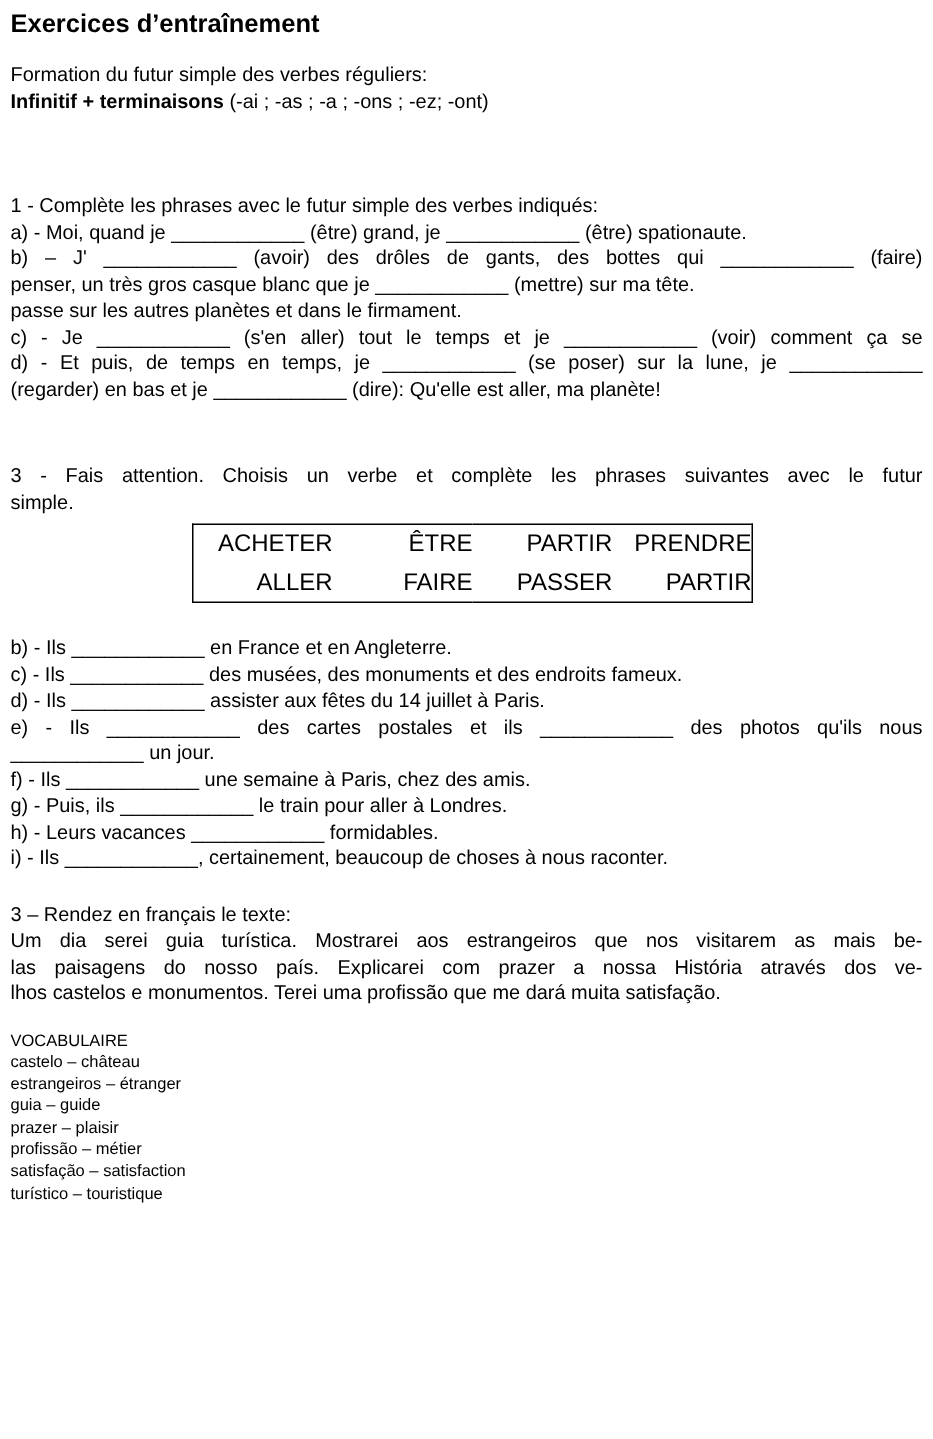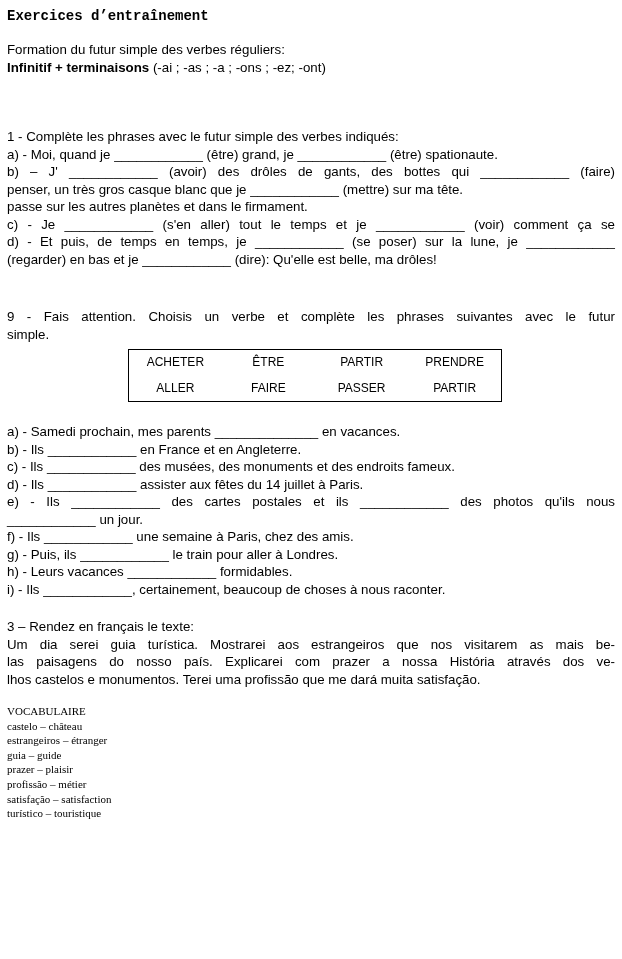--- a/index.html
+++ b/index.html
@@ -10,52 +10,50 @@
     height: 959px;
     background: #ffffff;
     color: #000000;
     font-family: "Liberation Sans", "DejaVu Sans", sans-serif;
     font-size: 13.3px;
     line-height: 17.5px;
     padding: 7px 7px 0 7px;
     overflow: hidden;
   }
   .doc-title {
-    font-size: 14px;
+    font-size: 17px;
     font-weight: bold;
     line-height: 18px;
-    font-family: Liberation Mono, monospace;
   }
   .intro { margin-top: 16px; }
   .bold { font-weight: bold; }
   .tline { white-space: pre-wrap; min-height: 17.5px; }
   .just { text-align: justify; text-align-last: justify; text-justify: inter-word; }
   .ex1 { margin-top: 52px; }
   .ex2-head { margin-top: 40px; }
   table.verbs {
     border-collapse: collapse;
     table-layout: fixed;
     width: 374px;
     margin: 6px 0 0 121px;
     border: 1px solid #000000;
   }
   table.verbs td {
-    text-align: center;
+    text-align: right;
     vertical-align: middle;
     height: 26px;
-    font-size: 12px;
+    font-size: 16px;
     padding: 0;
   }
   .ex2-lines { margin-top: 21px; }
   .ex3 { margin-top: 20px; }
   .vocab {
     margin-top: 16px;
     font-size: 11px;
     line-height: 14.6px;
-    font-family: Liberation Serif, serif;
   }
   .vocab .tline { min-height: 14.6px; }
 </style>
 </head>
 <body>
 
 <div class="page">
 
   <div class="doc-title">Exercices d’entraînement</div>
 
@@ -66,26 +64,26 @@
 
   <div class="ex1">
     <div class="tline">1 - Complète les phrases avec le futur simple des verbes indiqués:</div>
     <div>
         <div class="tline">a) - Moi, quand je ____________ (être) grand, je ____________ (être) spationaute.</div>
         <div class="tline just">b) – J' ____________ (avoir) des drôles de gants, des bottes qui ____________ (faire)</div>
         <div class="tline">penser, un très gros casque blanc que je ____________ (mettre) sur ma tête.</div>
         <div class="tline">passe sur les autres planètes et dans le firmament.</div>
         <div class="tline just">c) - Je ____________ (s'en aller) tout le temps et je ____________ (voir) comment ça se</div>
         <div class="tline just">d) - Et puis, de temps en temps, je ____________ (se poser) sur la lune, je ____________</div>
-        <div class="tline">(regarder) en bas et je ____________ (dire): Qu'elle est belle, ma drôles!</div>
+        <div class="tline">(regarder) en bas et je ____________ (dire): Qu'elle est aller, ma planète!</div>
       </div>
   </div>
 
   <div class="ex2-head">
-      <div class="tline just">9 - Fais attention. Choisis un verbe et complète les phrases suivantes avec le futur</div>
+      <div class="tline just">3 - Fais attention. Choisis un verbe et complète les phrases suivantes avec le futur</div>
       <div class="tline">simple.</div>
     </div>
 
   <table class="verbs">
     <tbody>
         <tr>
           <td>ACHETER</td>
           <td>ÊTRE</td>
           <td>PARTIR</td>
           <td>PRENDRE</td>
@@ -93,21 +91,20 @@
         <tr>
           <td>ALLER</td>
           <td>FAIRE</td>
           <td>PASSER</td>
           <td>PARTIR</td>
         </tr>
       </tbody>
   </table>
 
   <div class="ex2-lines">
-      <div class="tline">a) - Samedi prochain, mes parents ______________ en vacances.</div>
       <div class="tline">b) - Ils ____________ en France et en Angleterre.</div>
       <div class="tline">c) - Ils ____________ des musées, des monuments et des endroits fameux.</div>
       <div class="tline">d) - Ils ____________ assister aux fêtes du 14 juillet à Paris.</div>
       <div class="tline just">e) - Ils ____________ des cartes postales et ils ____________ des photos qu'ils nous</div>
       <div class="tline">____________ un jour.</div>
       <div class="tline">f) - Ils ____________ une semaine à Paris, chez des amis.</div>
       <div class="tline">g) - Puis, ils ____________ le train pour aller à Londres.</div>
       <div class="tline">h) - Leurs vacances ____________ formidables.</div>
       <div class="tline">i) - Ils ____________, certainement, beaucoup de choses à nous raconter.</div>
     </div>

